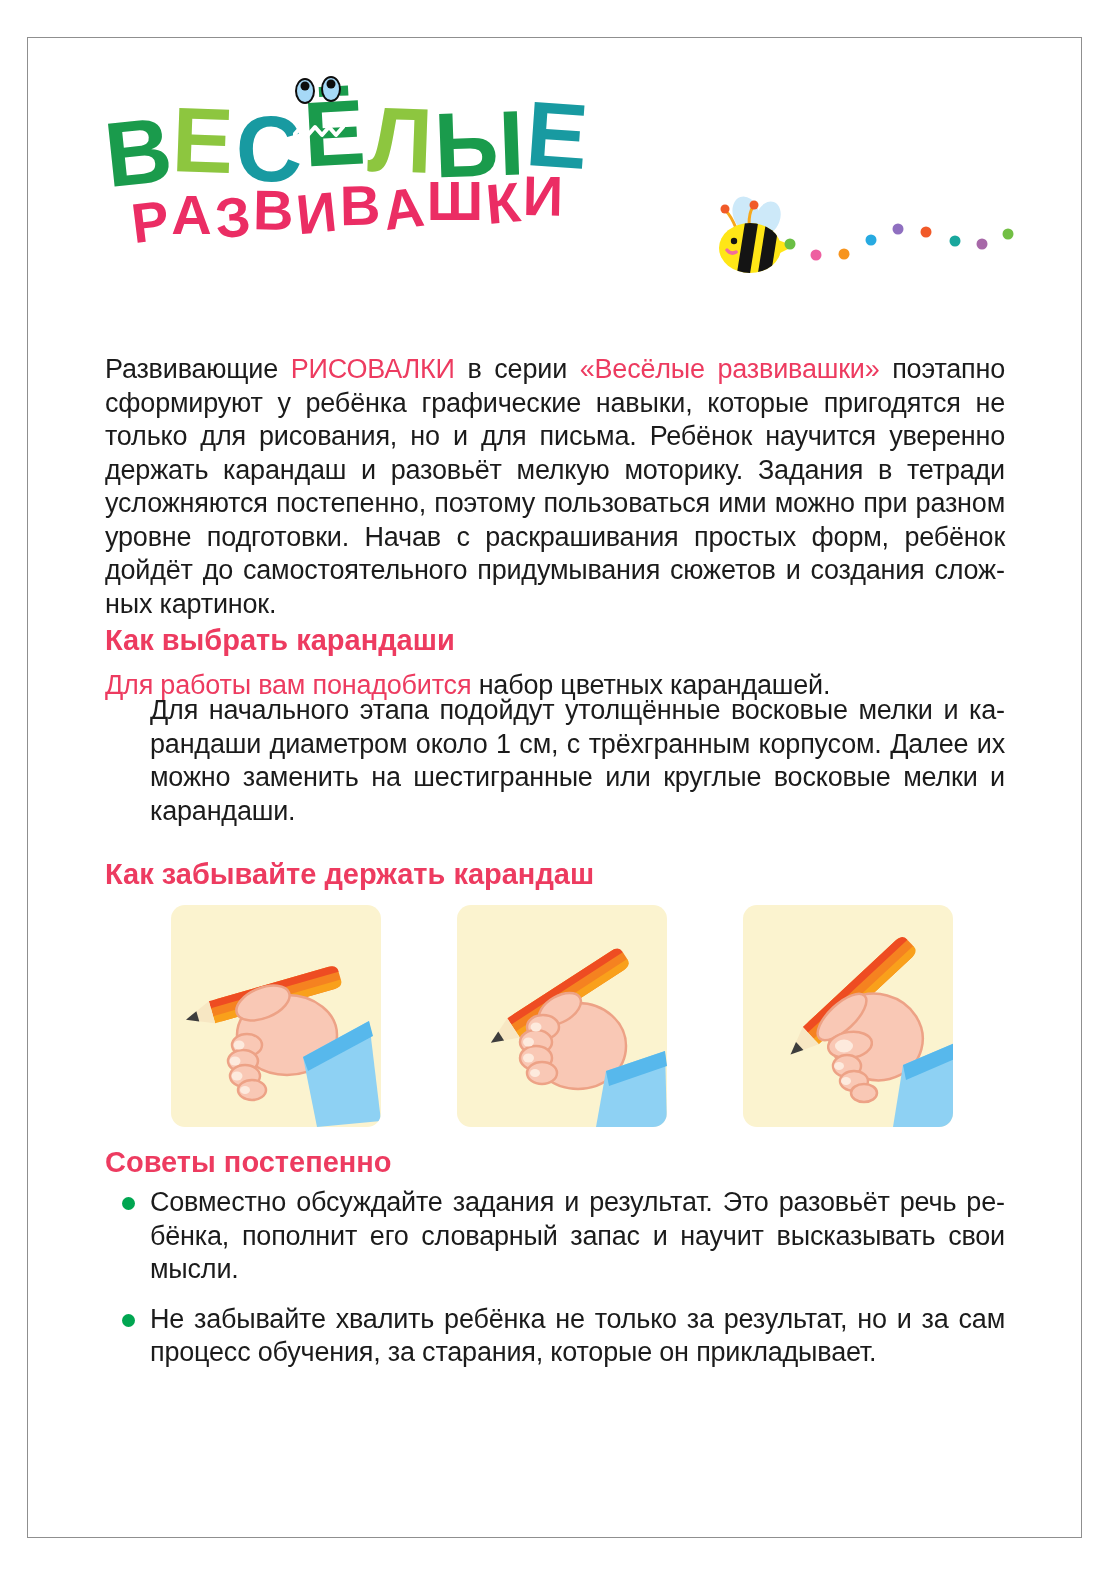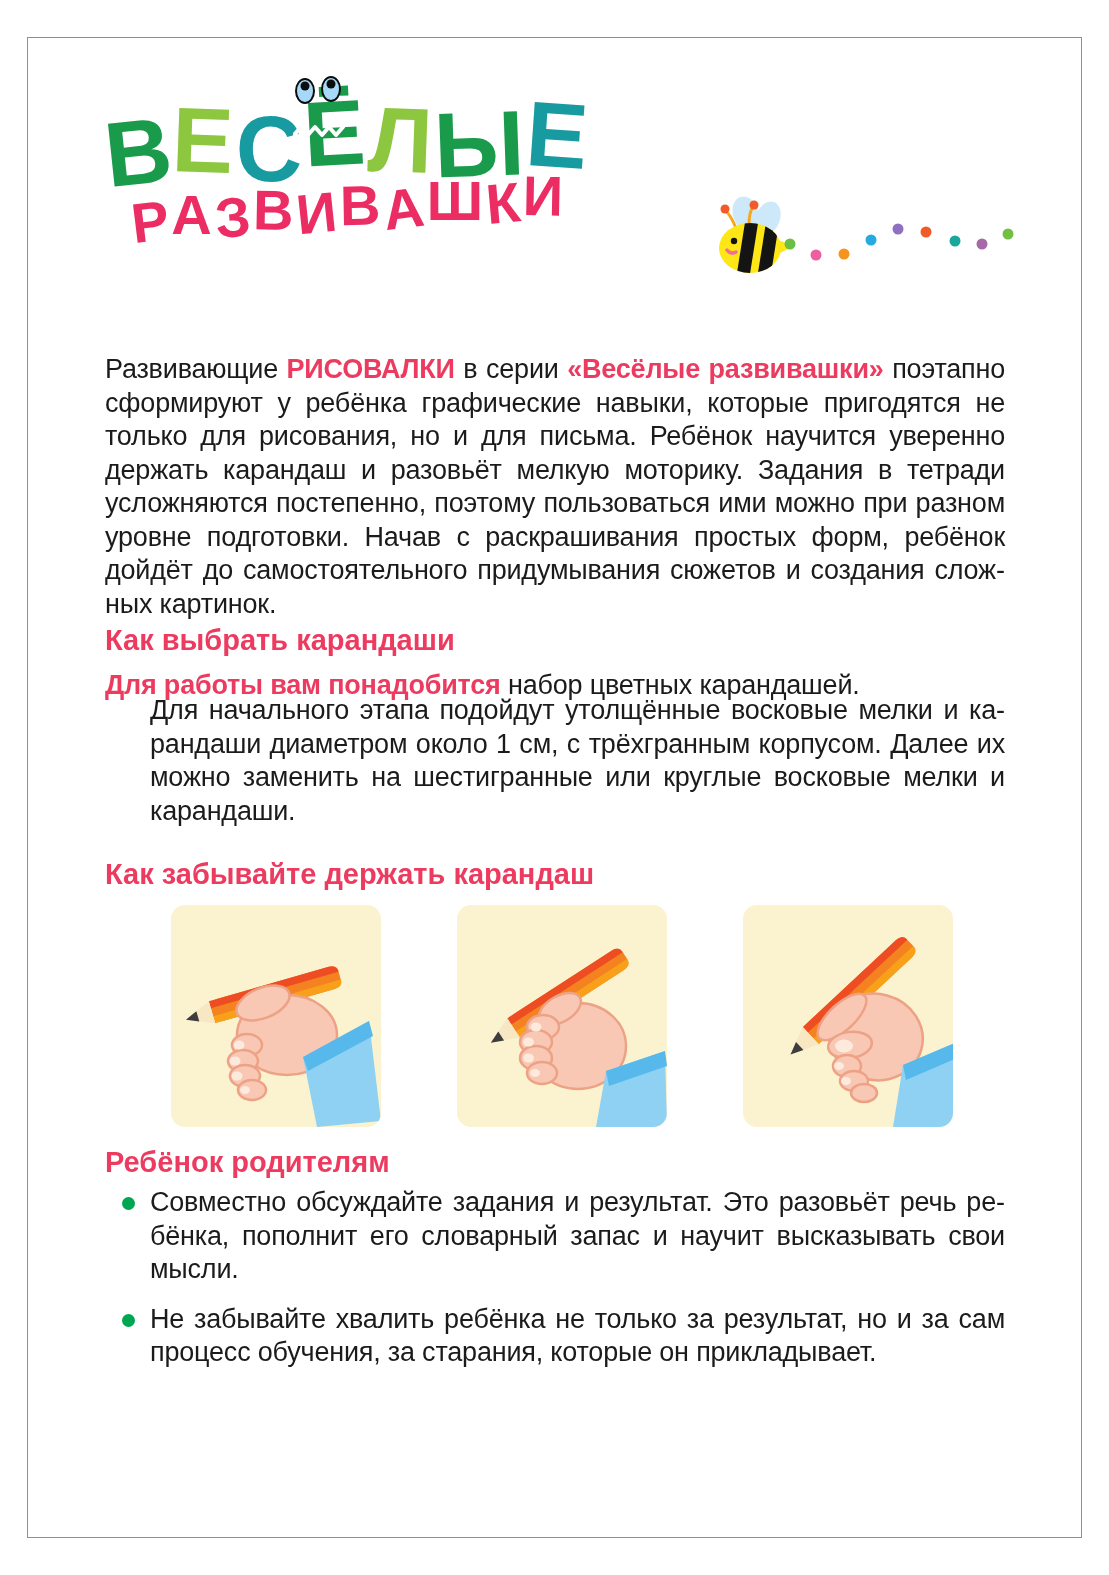--- a/index.html
+++ b/index.html
@@ -24,21 +24,21 @@
   .logo-l2{display:inline-block;margin:-4px 0 0 30px;font-weight:bold;font-size:56px;
            letter-spacing:3px;transform:rotate(-3deg);transform-origin:left bottom;white-space:nowrap;}
   .logo-l2 .wl{display:inline-block;}
 
   
   .bee-deco{position:absolute;left:698px;top:196px;}
 
   
   .tblock{position:absolute;left:105px;width:900px;font-size:27px;line-height:33.5px;
           text-align:justify;letter-spacing:-0.2px;}
-  .hl{color:var(--accent,#ed3b60);font-weight:bold;}
+  .hl{color:var(--accent,#ed3b60);font-weight:normal;}
   .heading{position:absolute;left:105px;font-size:29px;font-weight:bold;color:var(--accent,#ed3b60);}
   .intro{top:326px;}
   .materials{top:642px;text-align:left;}
   .h-choose{top:624px;}
   .choose-body{top:667px;left:150px;width:855px;}
   .h-hold{top:858px;}
   .h-tips{top:1146px;}
 
   
   .cards{position:absolute;left:105px;top:905px;width:900px;display:flex;gap:76px;padding-left:66px;box-sizing:border-box;}
@@ -188,21 +188,21 @@
           <ellipse cx="101" cy="141" rx="9" ry="6.5"></ellipse>
           <ellipse cx="96" cy="161" rx="5" ry="4"></ellipse>
           <ellipse cx="103" cy="176" rx="5" ry="4"></ellipse>
         </g>
         <polygon points="160,160 212,138 216,222 150,222" fill="#8ed1f3"></polygon>
         <polygon points="160,160 212,138 214,153 163,175" fill="#57b8ec"></polygon>
       </svg>
     </div>
   </div>
 
-  <div class="heading h-tips">Ребёнок родителям</div>
+  <div class="heading h-tips">Советы постепенно</div>
   <div class="tips-list">
     <div class="tip-item">
       <span class="bullet"></span>
       <p>Совместно обсуждайте задания и результат. Это разовьёт речь ре­бёнка, пополнит его словарный запас и научит высказывать свои мысли.</p>
     </div>
     <div class="tip-item">
       <span class="bullet"></span>
       <p>Не забывайте хвалить ребёнка не только за результат, но и за сам процесс обучения, за старания, которые он прикладывает.</p>
     </div>
   </div>

